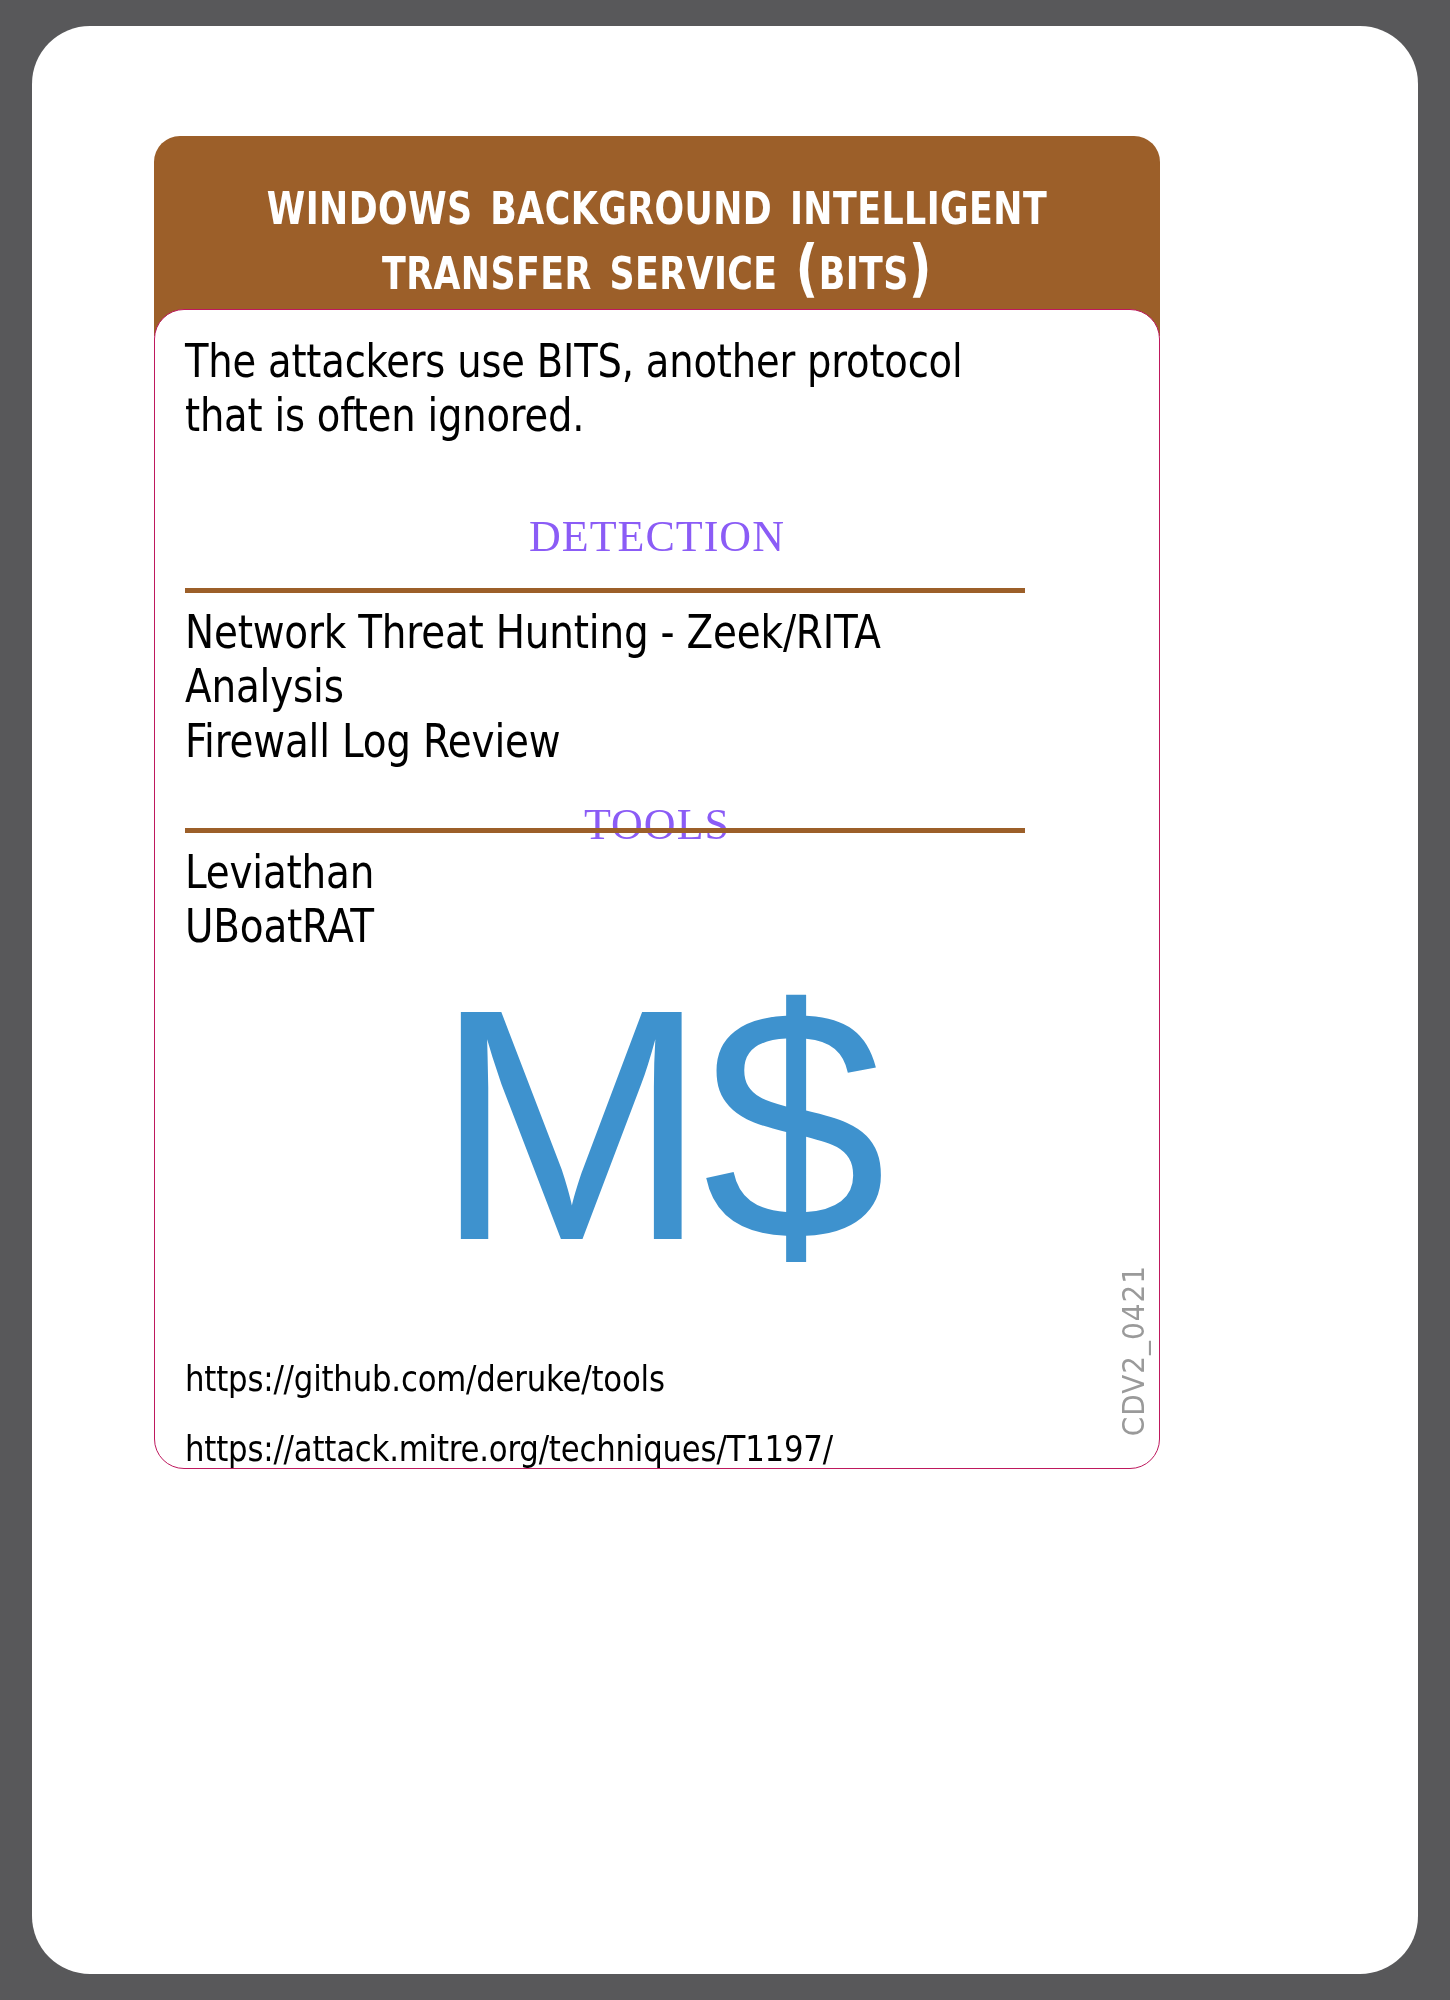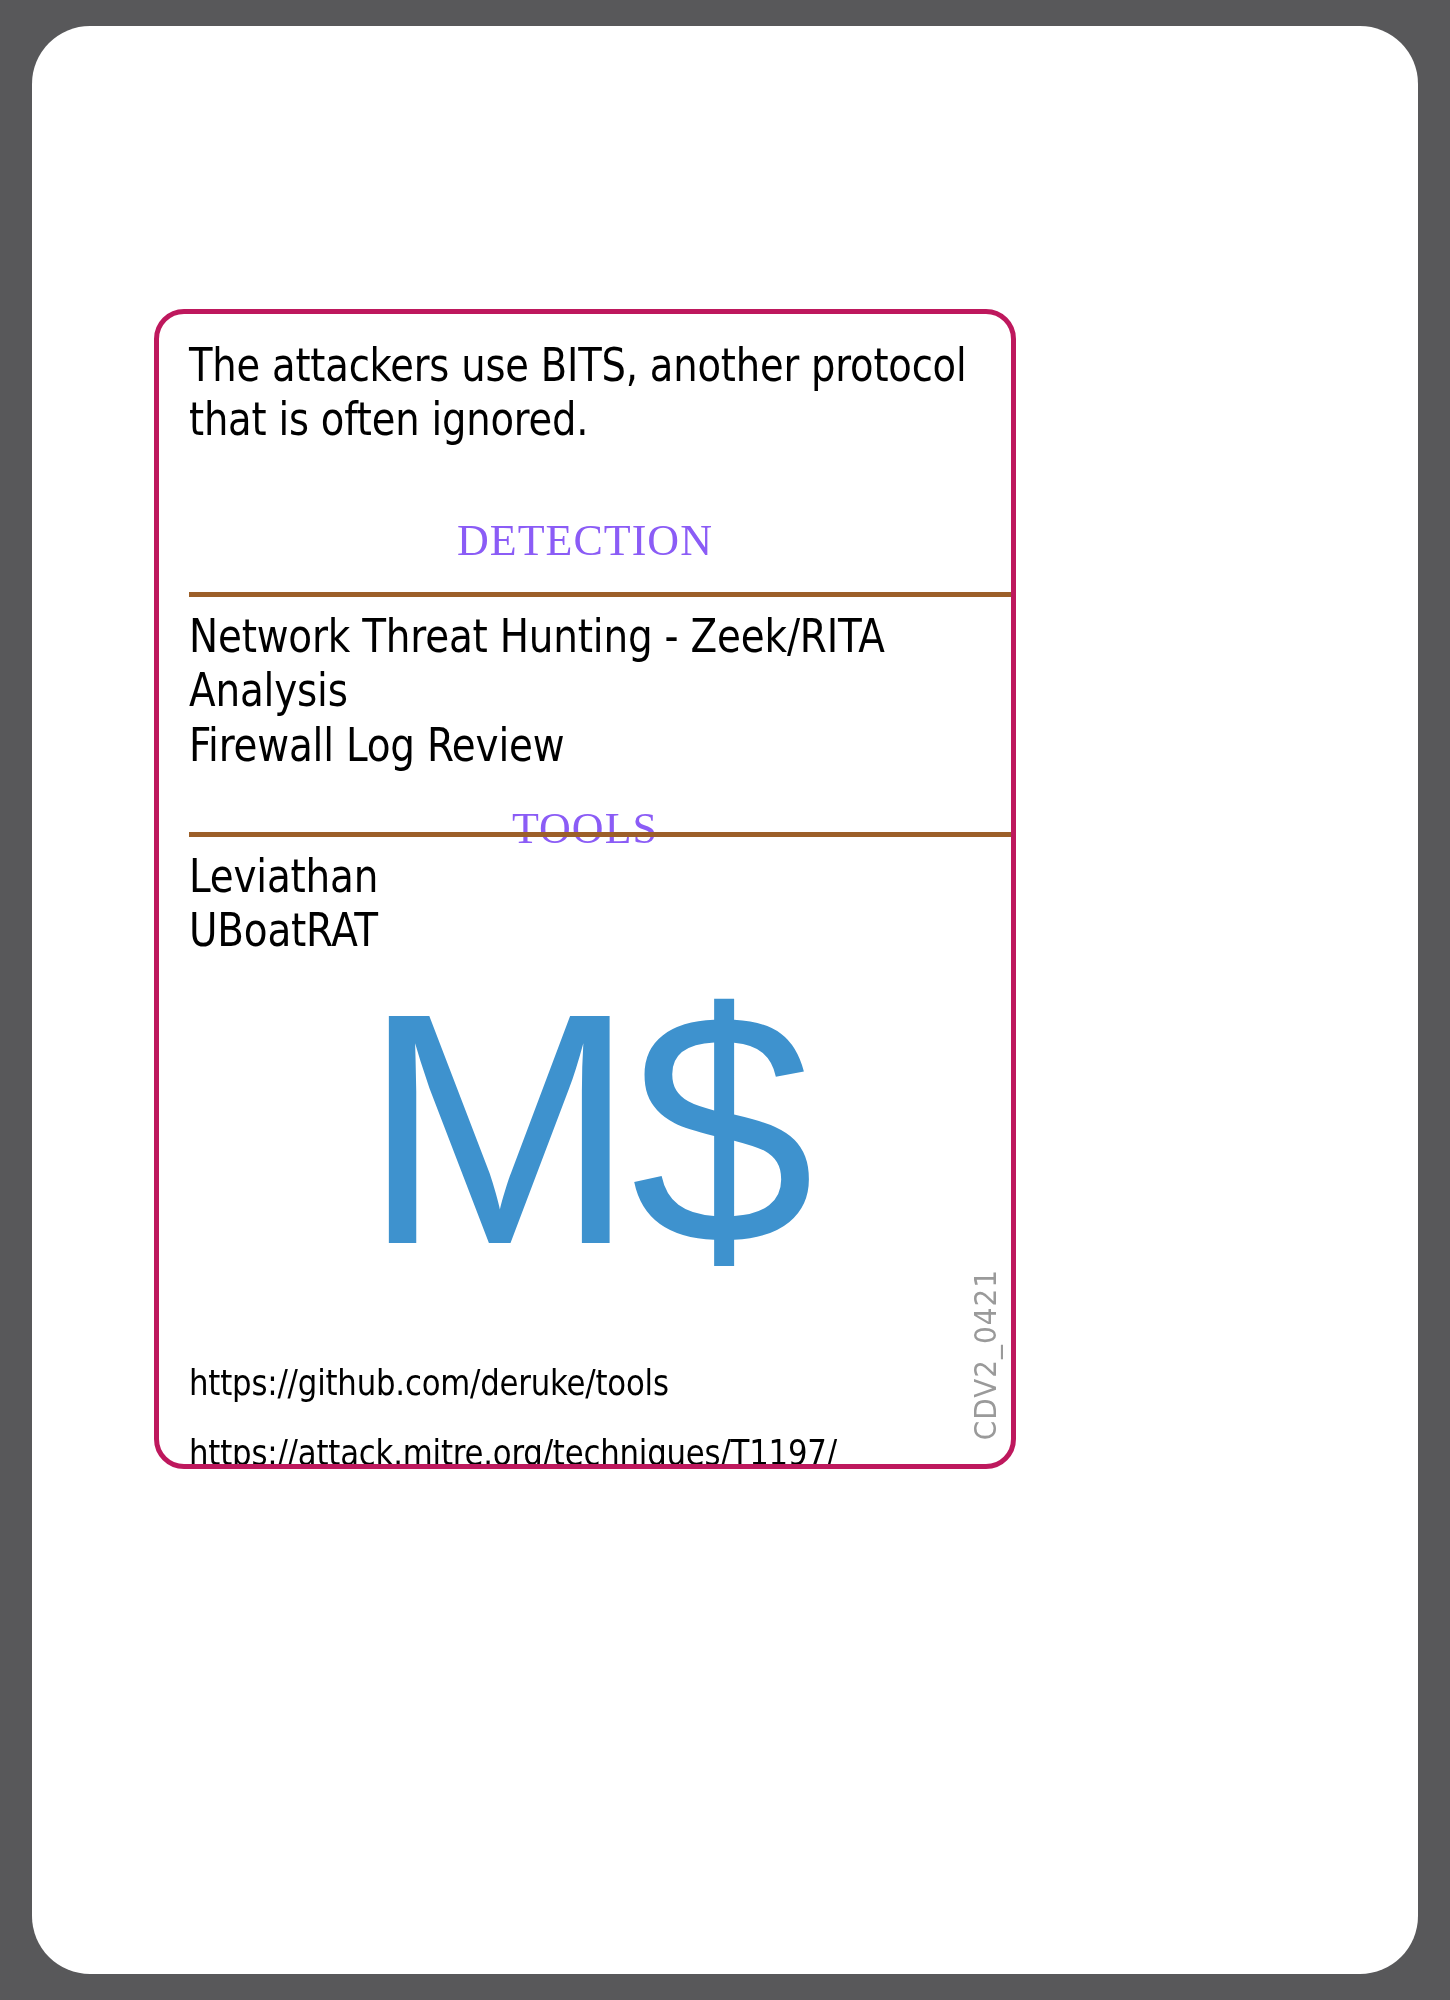--- a/index.html
+++ b/index.html
@@ -56,24 +56,24 @@
     transform-origin: center;
     width: 980px;
   }
   #header-title::first-letter { }
 
   
   #body-panel {
     position: absolute;
     left: 122px;
     top: 283px;
-    width: 862px;
+    width: 1006px;
     height: 1160px;
     background: #ffffff;
-    border: 5px solid #be185d;
+    border: 1px solid #be185d;
     border-radius: 30px;
     z-index: 4;
     overflow: hidden;
   }
 
   
   #panel-inner {
     position: absolute;
     left: 0; top: 0;
     width: 100%;
@@ -177,20 +177,23 @@
     writing-mode: vertical-rl;
     transform: rotate(180deg);
     transform-origin: center;
   }
 </style>
 </head>
 <body>
 
 <div id="outer-card">
 
+  <div id="header-block">
+    <div id="header-title">Windows Background Intelligent Transfer Service (BITS)</div>
+  </div>
 
   <div id="body-panel">
     <div id="panel-inner">
 
       <div id="description" style="white-space: pre-line;">The attackers use BITS, another protocol that is often ignored.</div>
 
       <div class="section-heading" id="heading-detection">DETECTION</div>
       <div class="section-rule" id="rule-detection"></div>
       <div class="section-list" id="list-detection" style="white-space: pre-line;">Network Threat Hunting - Zeek/RITA Analysis
 Firewall Log Review</div>

